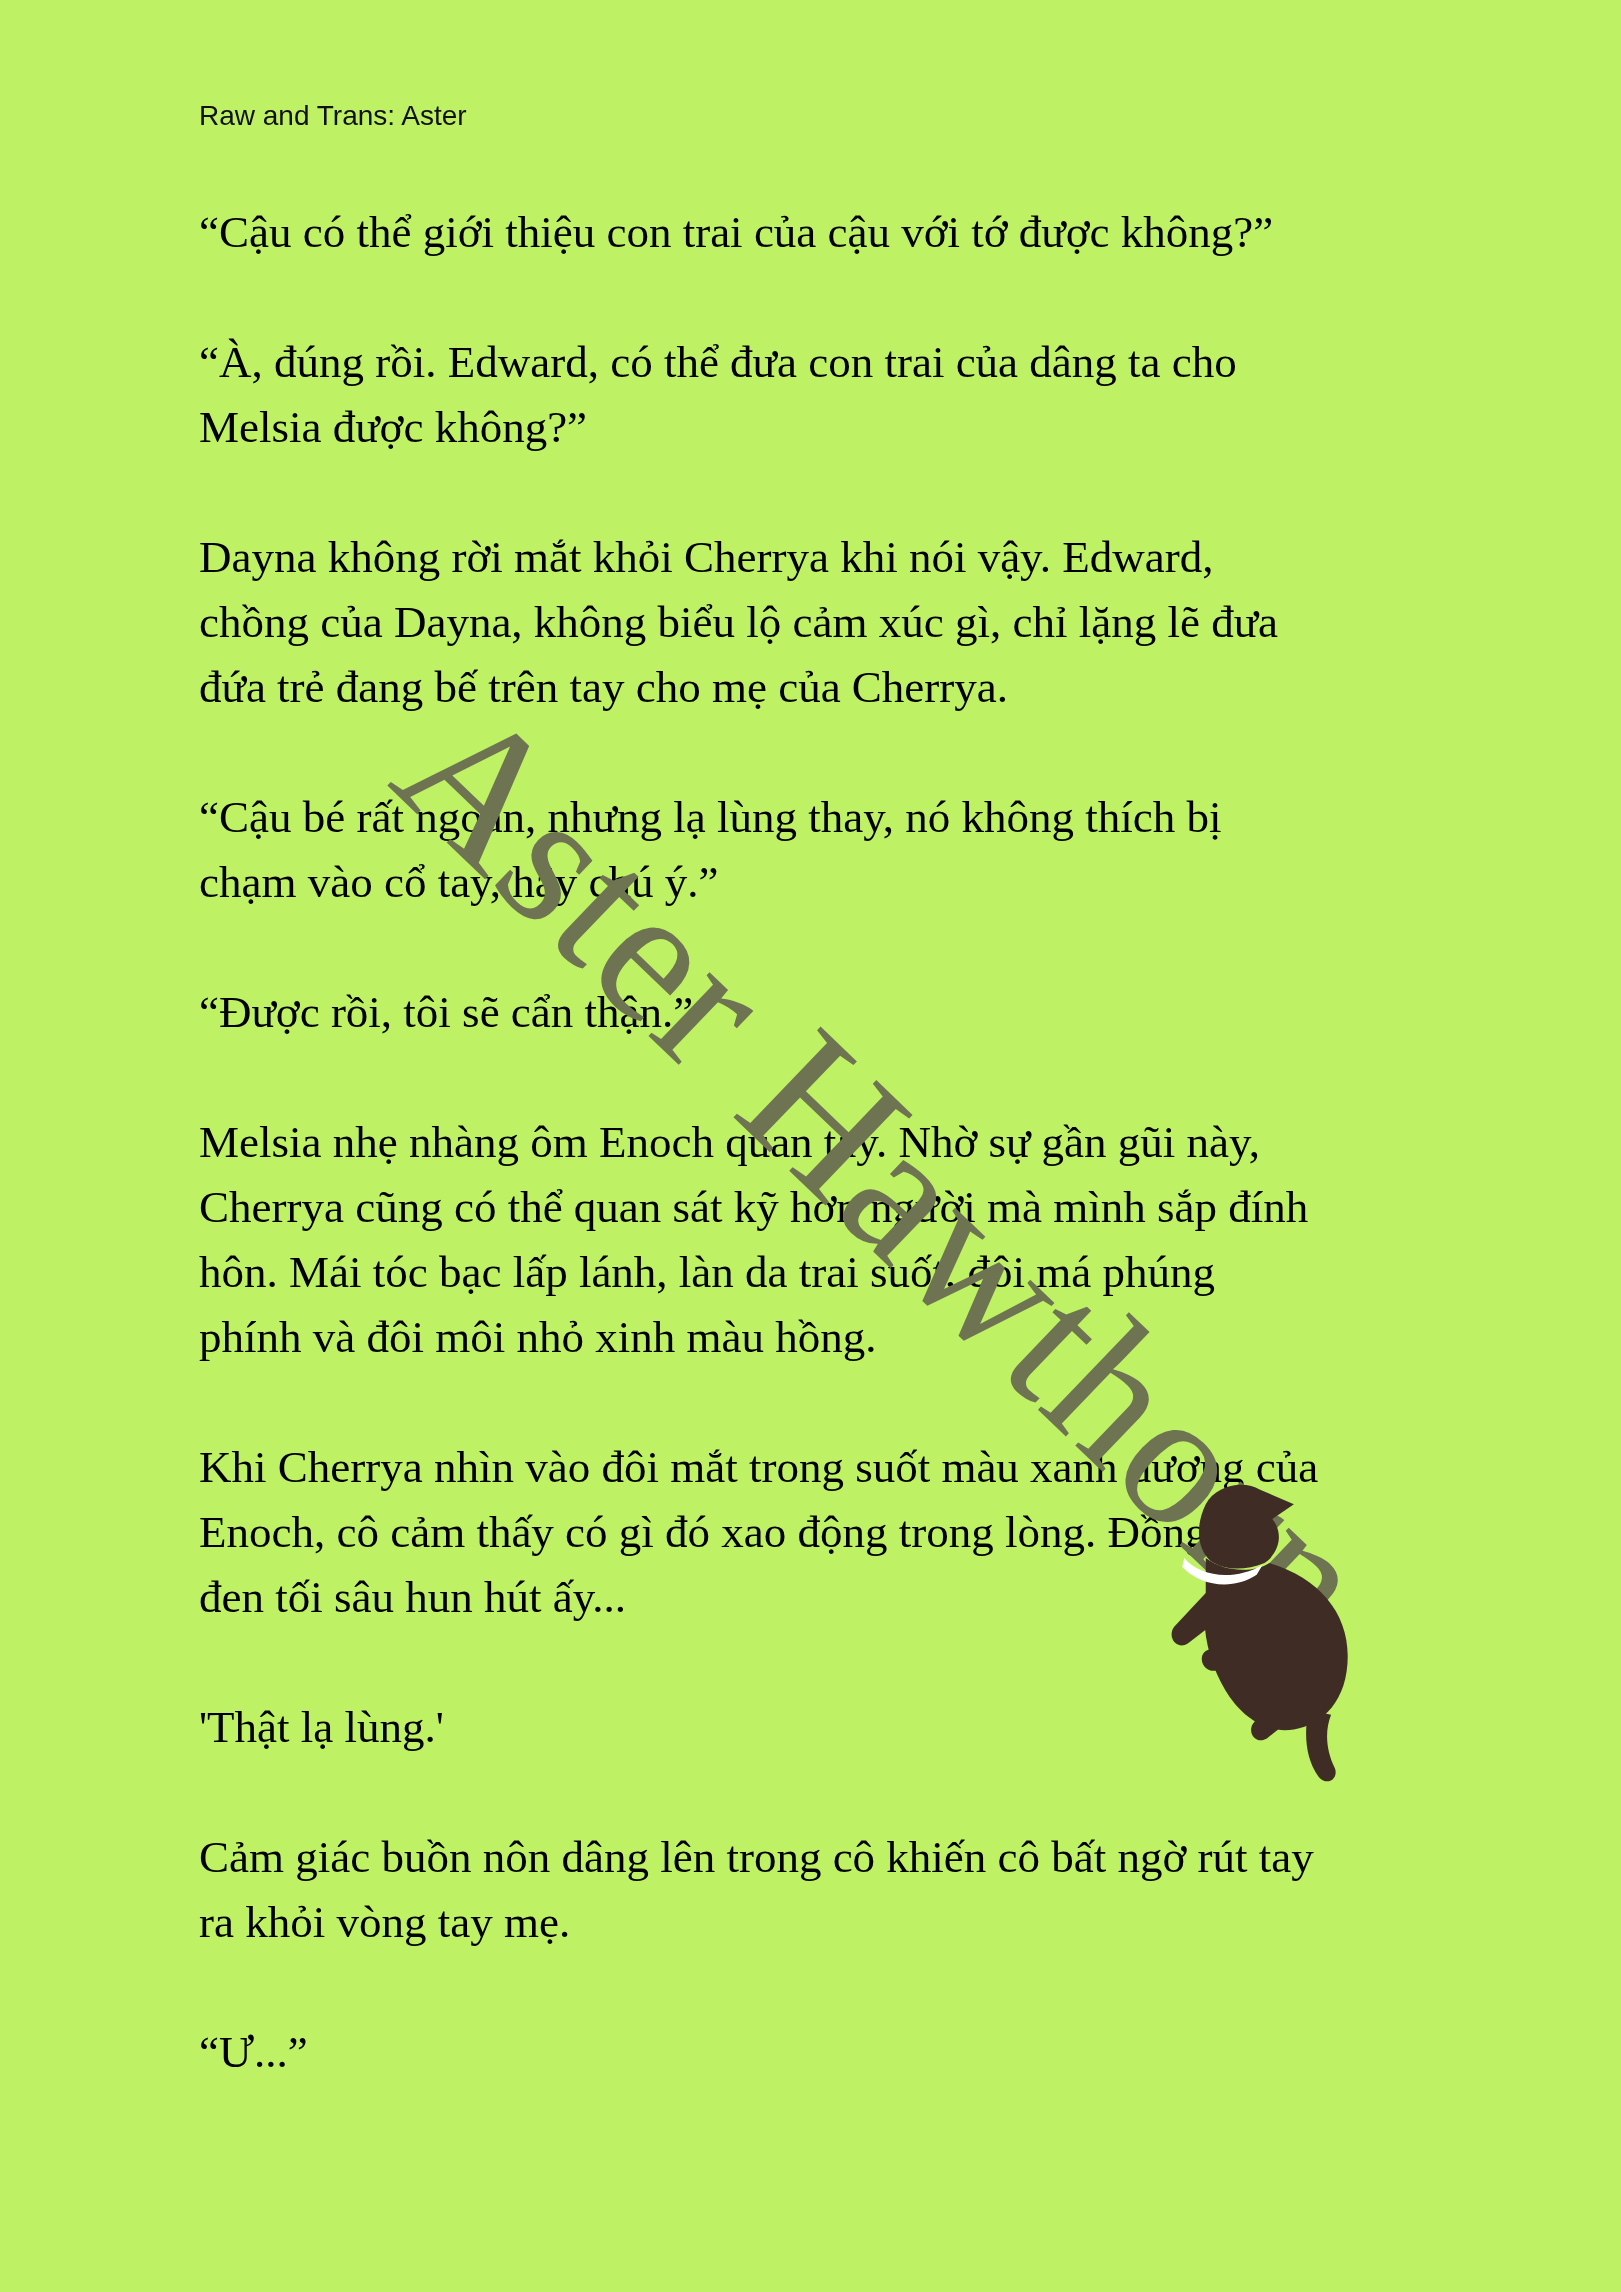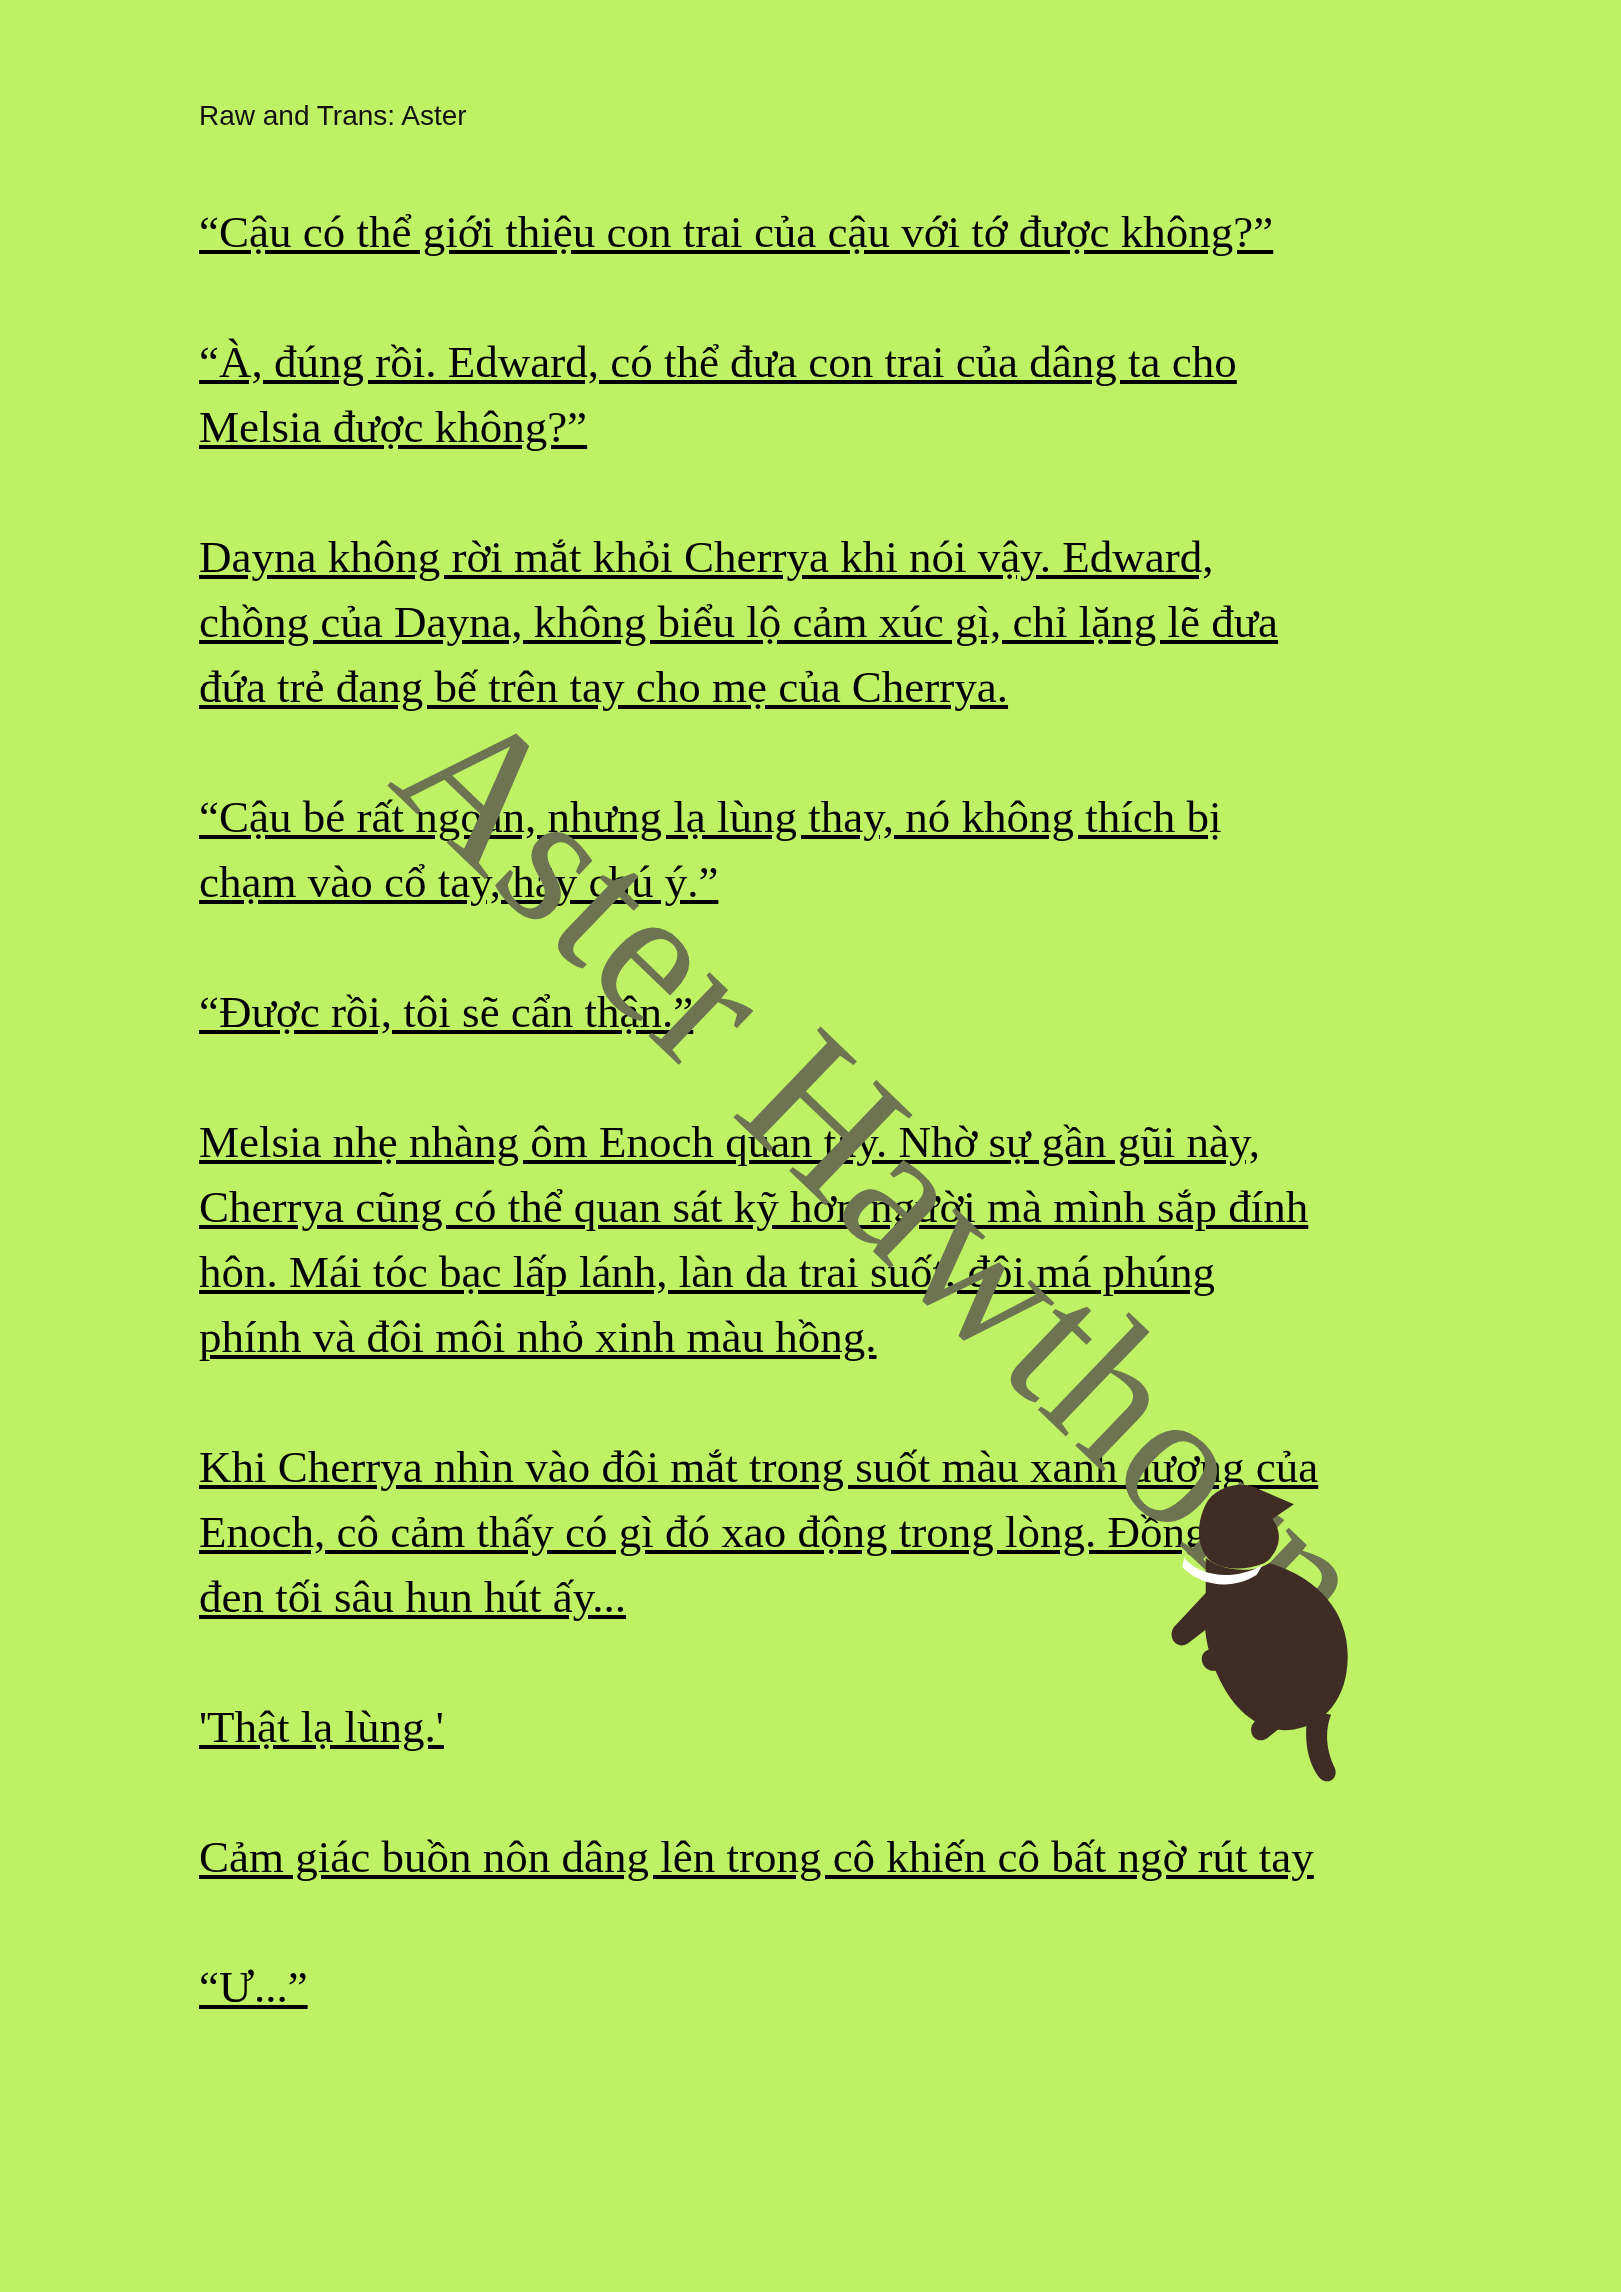--- a/index.html
+++ b/index.html
@@ -9,21 +9,21 @@
     position: absolute; left: 199px; top: 98px;
     font-family: "Liberation Sans", sans-serif; font-size: 28px; color: #111;
     line-height: 35px; white-space: nowrap;
   }
   .body-text {
     position: absolute; left: 199px; top: 200px; width: 1274px;
     font-family: "Liberation Serif", serif; font-size: 45px; color: #000;
     line-height: 65px;
   }
   .para { margin: 0 0 65px 0; white-space: nowrap; }
-  .line { display: block; height: 65px; text-decoration: underline; }
+  .line { display: block; height: 65px; }
   .watermark {
     position: absolute; left: 179px; top: 1000px; width: 1372px;
     transform-origin: 0 0; transform: rotate(43.8deg) translate(0, -461px);
     font-family: "Liberation Serif", serif; font-size: 192px; color: #6e7352;
     line-height: 196px; white-space: nowrap; letter-spacing: 2px; pointer-events: none;
   }
   .cat { position: absolute; left: 1147px; top: 1465px; width: 235px; height: 333px; }
 </style>
 </head>
 <body>
@@ -61,20 +61,21 @@
     <p class="para">
       <span class="line">Khi Cherrya nhìn vào đôi mắt trong suốt màu xanh dương của</span>
       <span class="line">Enoch, cô cảm thấy có gì đó xao động trong lòng. Đồng tử</span>
       <span class="line">đen tối sâu hun hút ấy...</span>
     </p>
     <p class="para">
       <span class="line">'Thật lạ lùng.'</span>
     </p>
     <p class="para">
       <span class="line">Cảm giác buồn nôn dâng lên trong cô khiến cô bất ngờ rút tay</span>
+      <span class="line">ra khỏi vòng tay mẹ.</span>
     </p>
     <p class="para">
       <span class="line">“Ư...”</span>
     </p>
   </div>
 
   <div class="watermark">Aster Hawthorn</div>
 
   <svg class="cat" viewBox="0 0 240 340">
     <g fill="#3f2d25">

